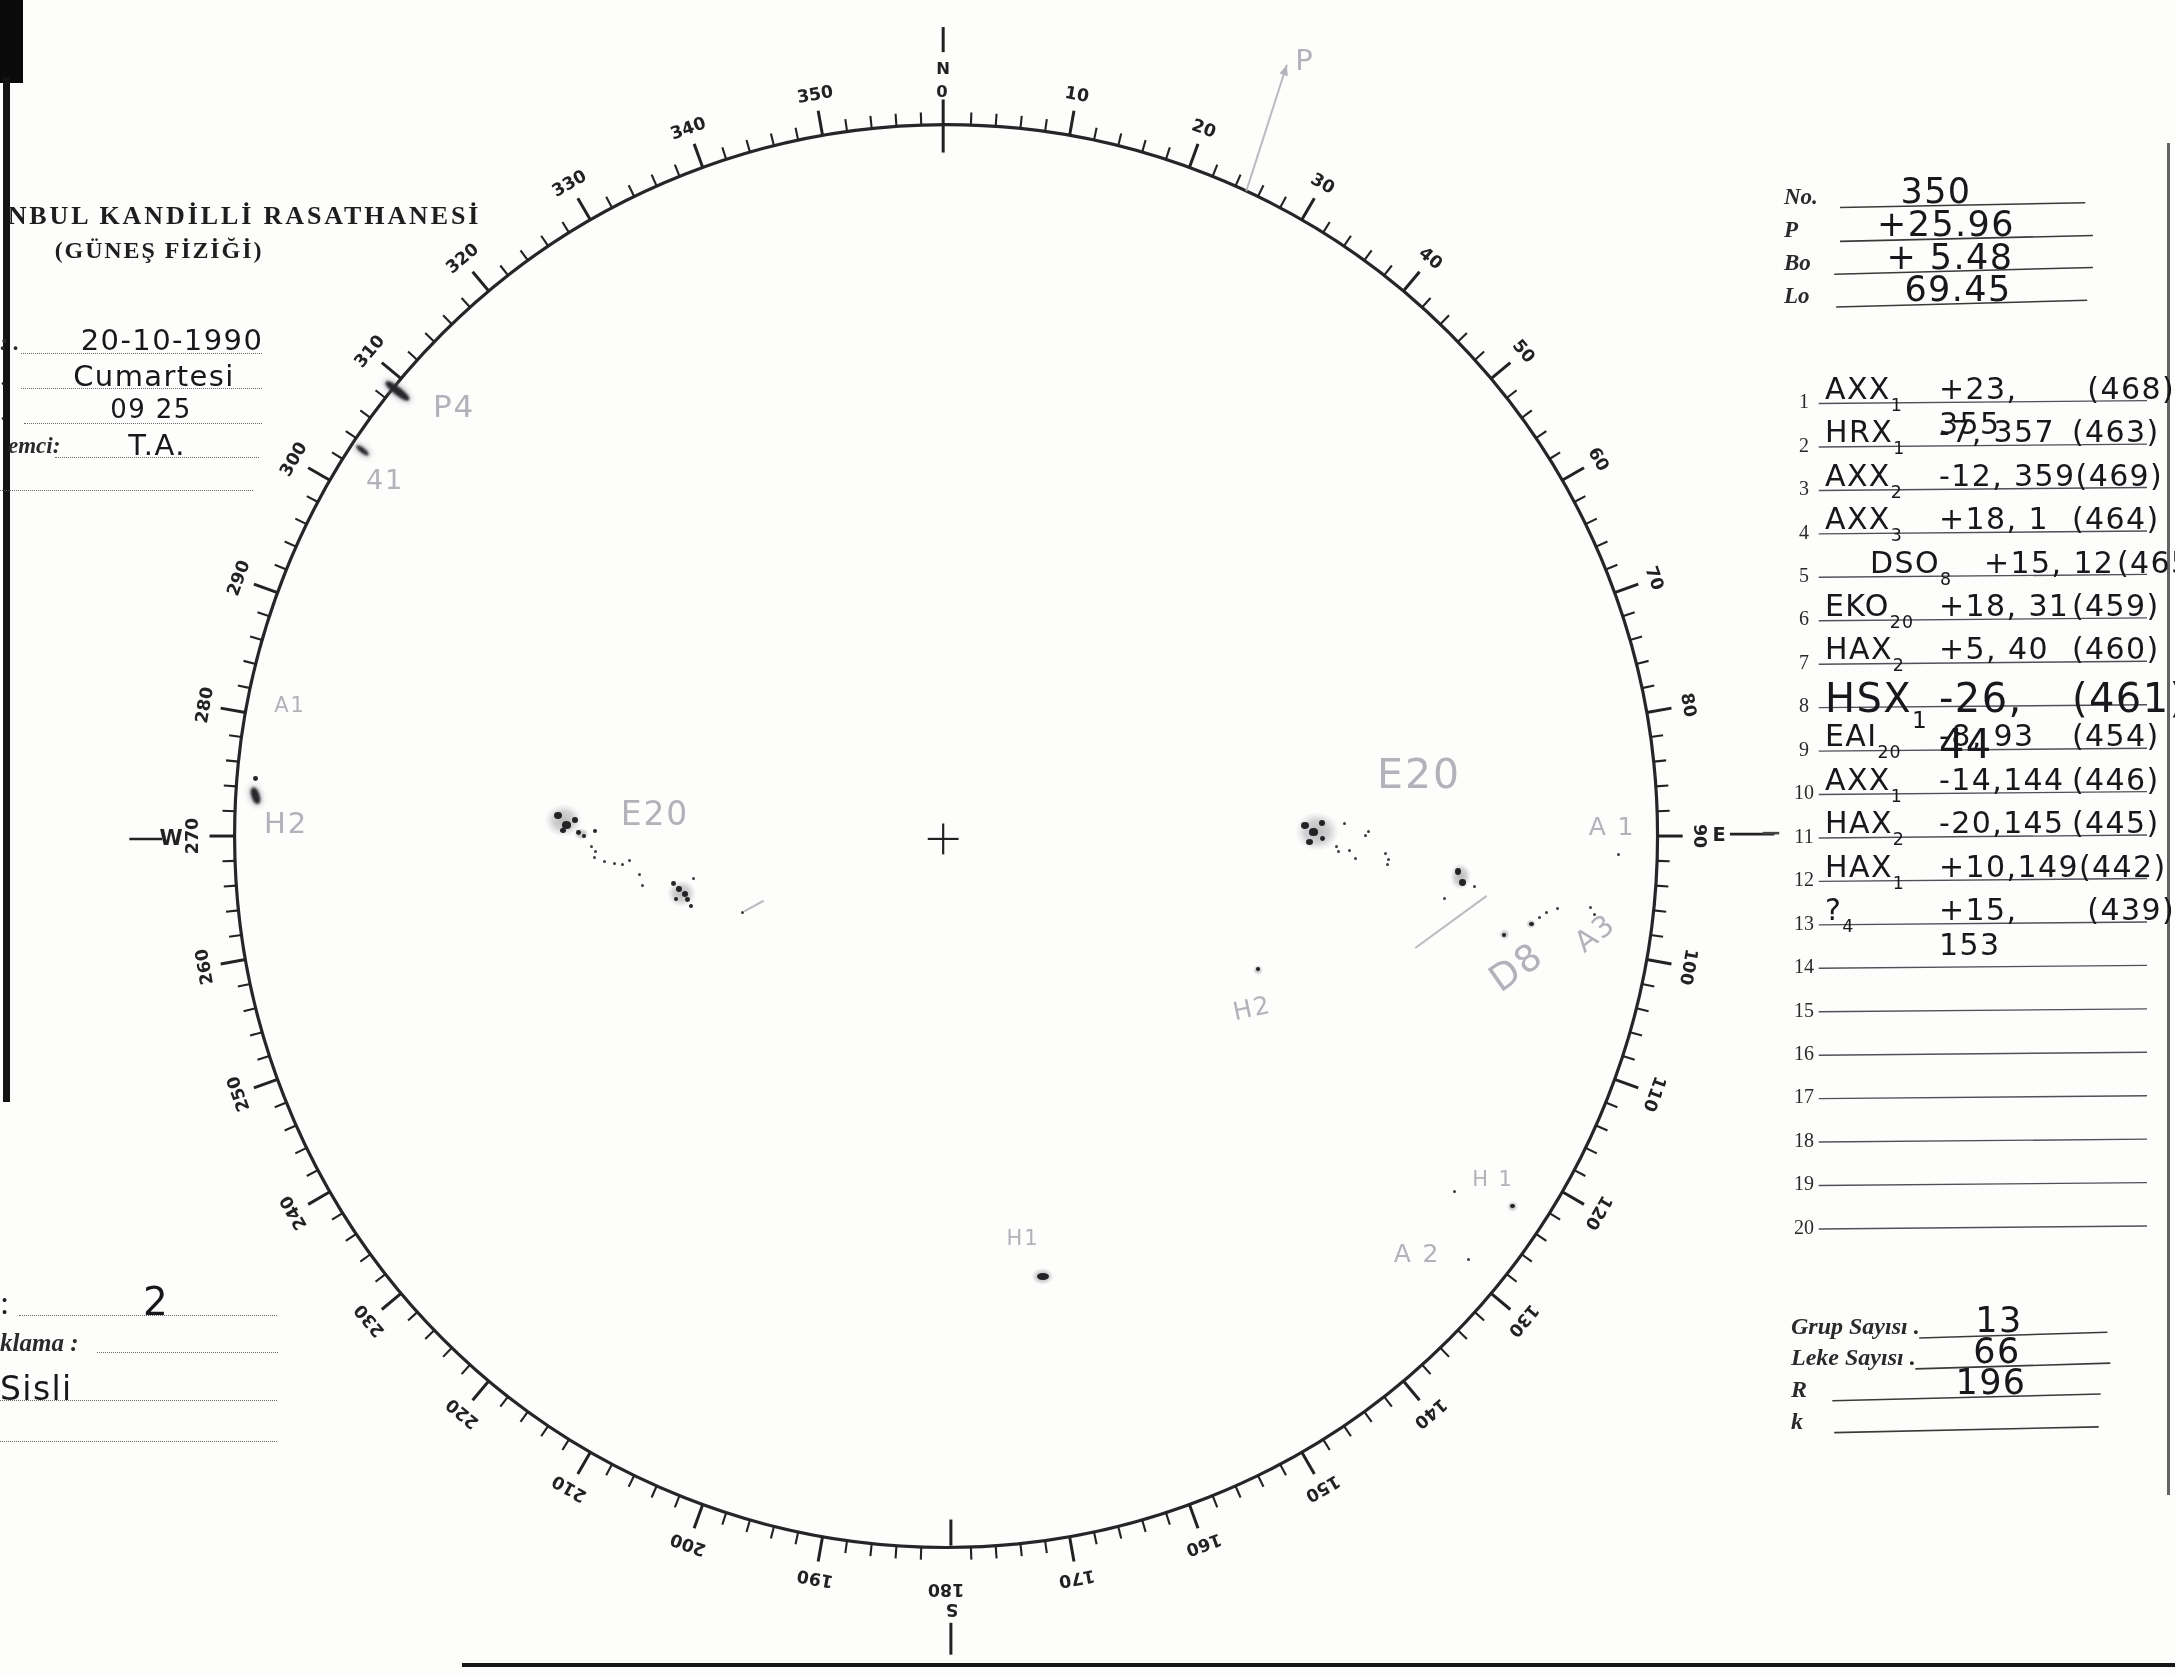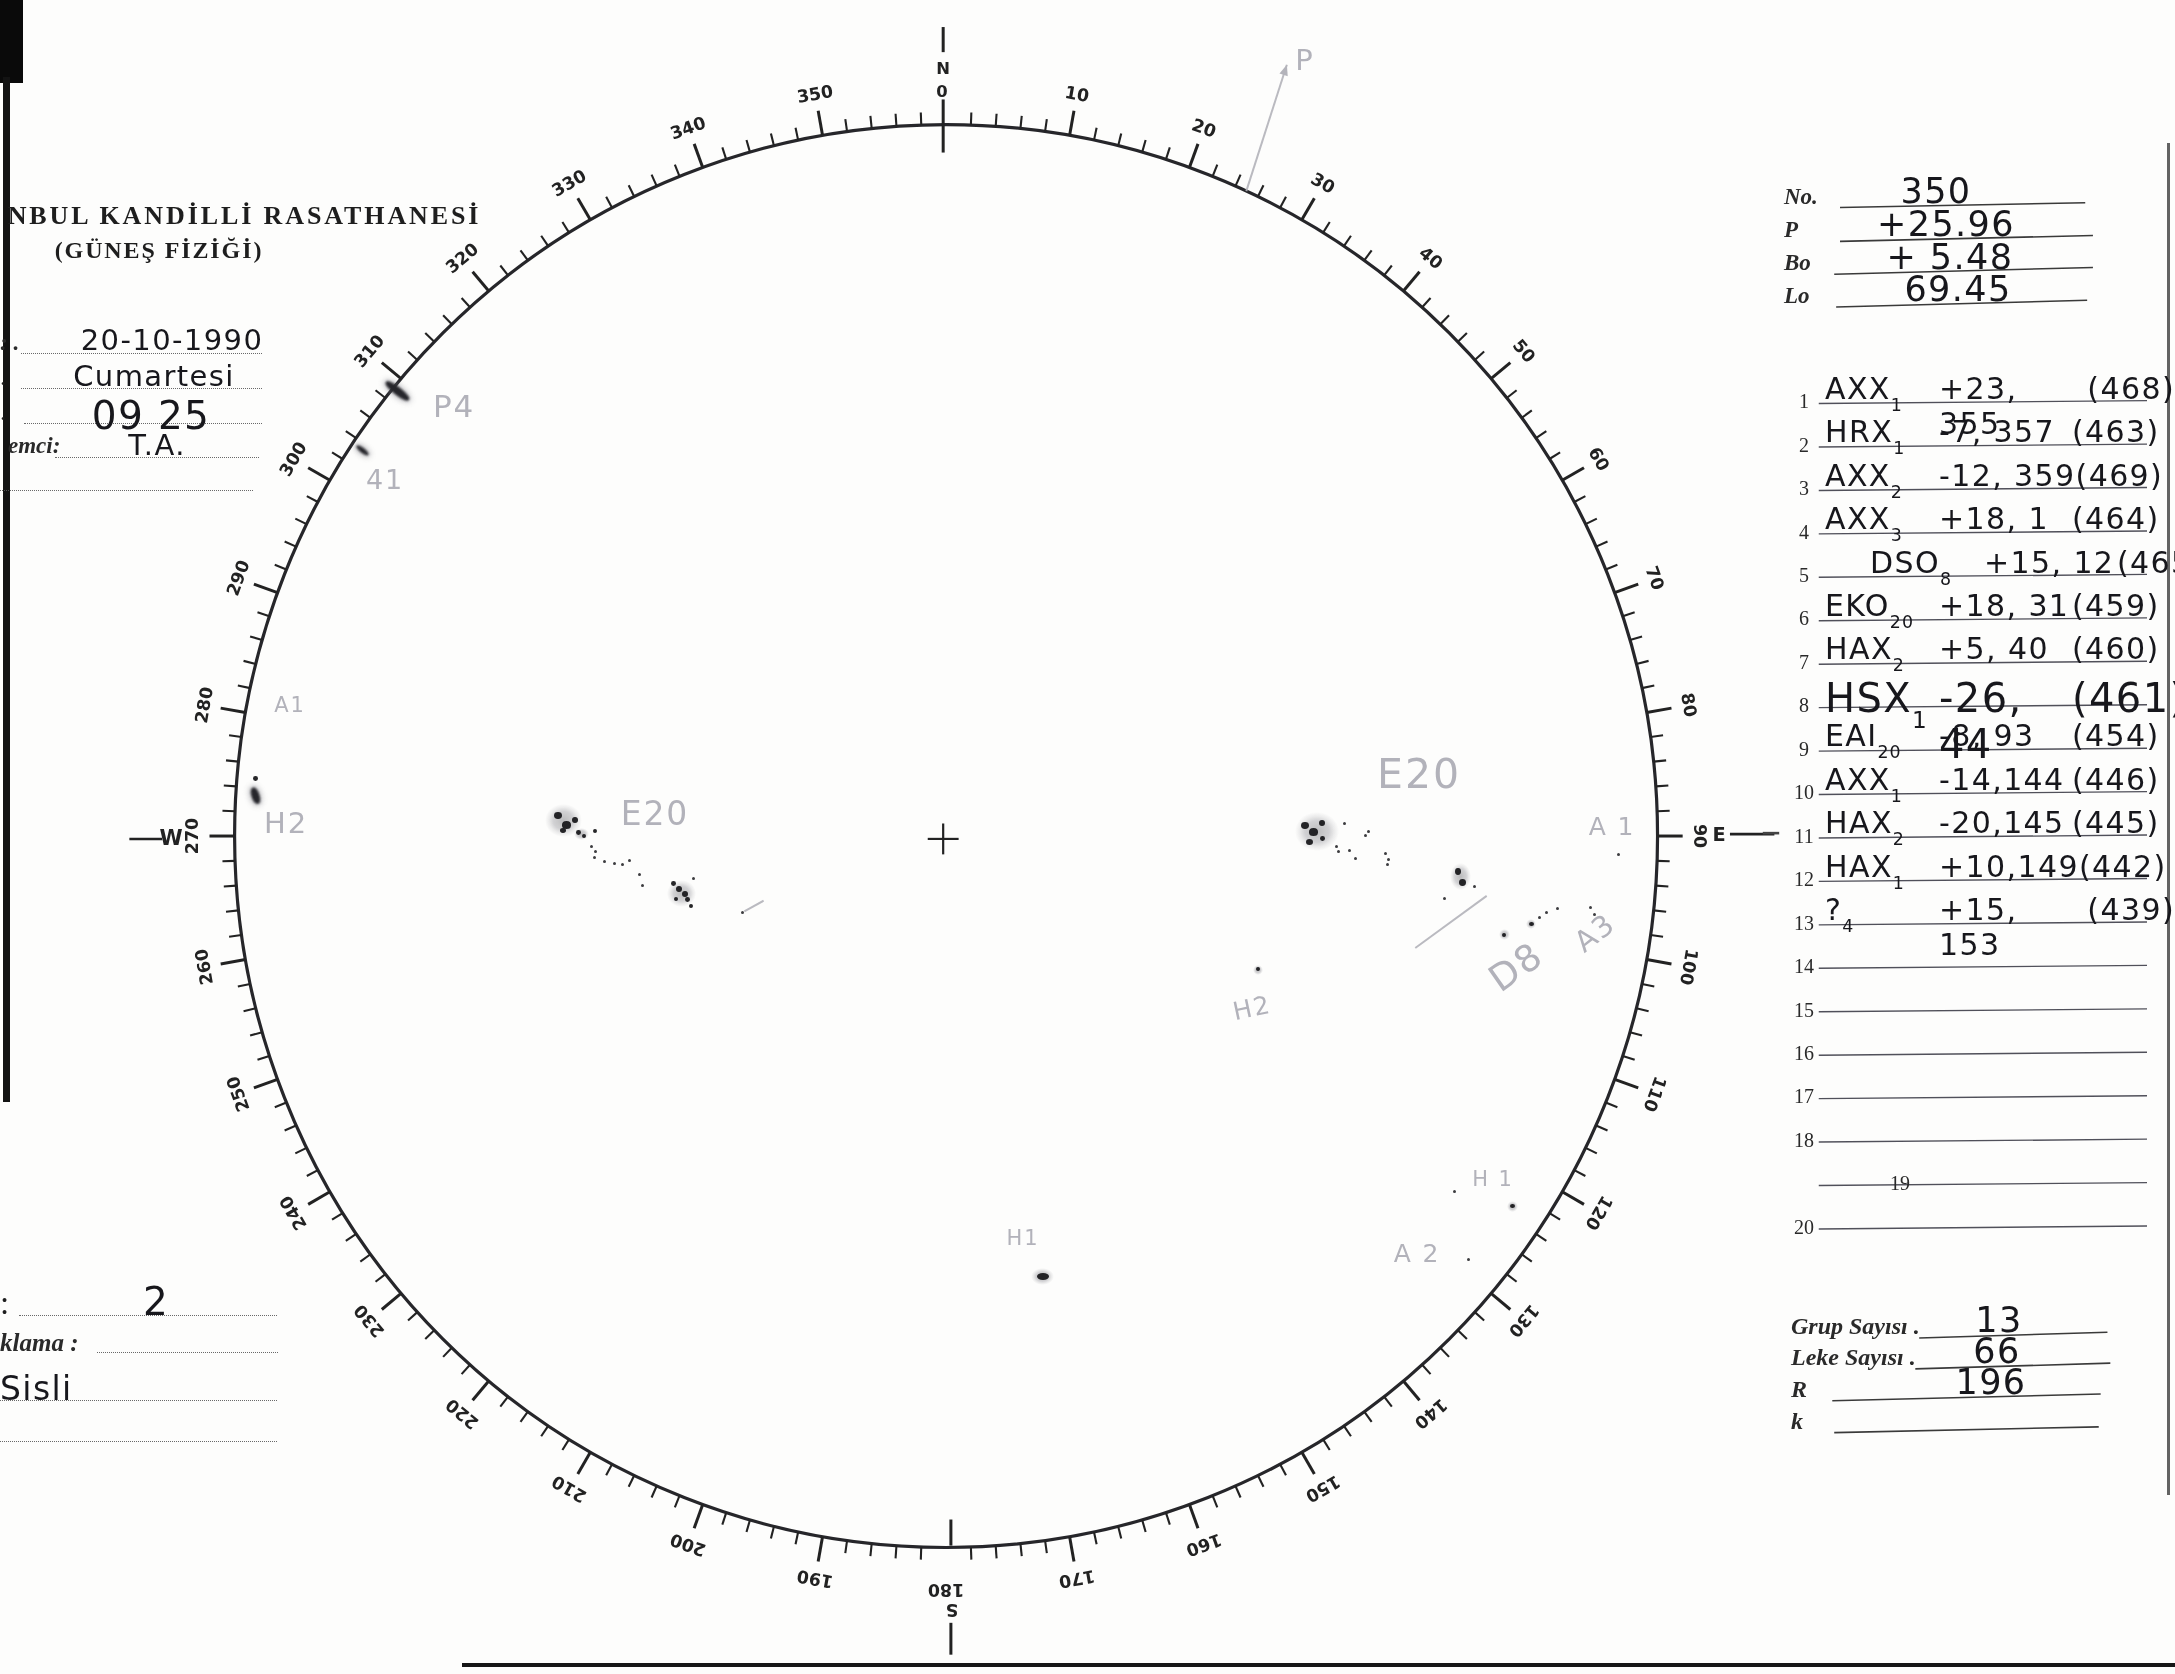--- a/index.html
+++ b/index.html
@@ -323,21 +323,21 @@
 
   <div id="obs-fields">
       <div class="abs form-label" style="left: 0px; top: 331px; font-size: 23px;">: .</div>
       <div class="dotted" style="left: 21px; width: 241px; top: 353px;"></div>
       <div class="abs hand" style="left: 160px; top: 326px; font-size: 29px; transform: translateX(-50%); margin-left: 12px;">20-10-1990</div>
       <div class="abs print-serif" style="left: 0px; top: 364px; font-size: 25px;">.</div>
       <div class="dotted" style="left: 21px; width: 241px; top: 388px;"></div>
       <div class="abs hand" style="left: 154px; top: 362px; font-size: 29px; transform: translateX(-50%);">Cumartesi</div>
       <div class="abs print-serif" style="left: 0px; top: 399px; font-size: 25px;">.</div>
       <div class="dotted" style="left: 24px; width: 238px; top: 423px;"></div>
-      <div class="abs hand" style="left: 151px; top: 396px; font-size: 39px; transform: translateX(-50%); text-align: right;">09 25</div>
+      <div class="abs hand" style="left: 151px; top: 396px; font-size: 26px; transform: translateX(-50%); text-align: right;">09 25</div>
       <div class="abs form-label" style="left: 0px; top: 434px; font-size: 23px; padding-left: 8px;">emci:</div>
       <div class="dotted" style="left: 55px; width: 204px; top: 457px;"></div>
       <div class="abs hand" style="left: 157px; top: 431px; font-size: 29px; transform: translateX(-50%);">T.A.</div>
       <div class="dotted" style="left: 0px; width: 253px; top: 490px;"></div>
     </div>
   <div id="ephemeris">
       <div class="abs form-label" style="left: 1784px; top: 185px; font-size: 23px;">No.</div>
       <div class="abs hand" style="left: 1936px; top: 174px; font-size: 35px; transform: translateX(-50%);">350</div>
       <div class="abs form-label" style="left: 1784px; top: 218px; font-size: 23px;">P</div>
       <div class="abs hand" style="left: 1946px; top: 207px; font-size: 35px; transform: translateX(-50%);">+25.96</div>
@@ -423,21 +423,21 @@
       <div class="g-entry hand" style="left: 1825px; top: 892px; font-size: 30px;">
         <span class="g-name"><span>?</span><span class="g-sub">4</span></span>
         <span class="g-rest">+15, 153</span>
         <span>(439)</span>
       </div>
       <div class="abs row-num" style="left: 1804px; top: 956px; font-size: 20px; transform: translateX(-50%);">14</div>
       <div class="abs row-num" style="left: 1804px; top: 1000px; font-size: 20px; transform: translateX(-50%);">15</div>
       <div class="abs row-num" style="left: 1804px; top: 1043px; font-size: 20px; transform: translateX(-50%);">16</div>
       <div class="abs row-num" style="left: 1804px; top: 1086px; font-size: 20px; transform: translateX(-50%);">17</div>
       <div class="abs row-num" style="left: 1804px; top: 1130px; font-size: 20px; transform: translateX(-50%);">18</div>
-      <div class="abs row-num" style="left: 1900px; top: 1173px; font-size: 20px; transform: translateX(-50%);">19</div>
+      <div class="abs row-num" style="left: 1804px; top: 1173px; font-size: 20px; transform: translateX(-50%);">19</div>
       <div class="abs row-num" style="left: 1804px; top: 1217px; font-size: 20px; transform: translateX(-50%);">20</div>
     </div>
   <div id="totals">
       <div class="abs form-label" style="left: 1791px; top: 1314px; font-size: 24px;">Grup Sayısı .</div>
       <div class="abs hand" style="left: 1999px; top: 1303px; font-size: 35px; transform: translateX(-50%);">13</div>
       <div class="abs form-label" style="left: 1791px; top: 1345px; font-size: 24px;">Leke Sayısı .</div>
       <div class="abs hand" style="left: 1997px; top: 1334px; font-size: 35px; transform: translateX(-50%);">66</div>
       <div class="abs form-label" style="left: 1791px; top: 1377px; font-size: 24px;">R</div>
       <div class="abs hand" style="left: 1991px; top: 1365px; font-size: 35px; transform: translateX(-50%);">196</div>
       <div class="abs form-label" style="left: 1791px; top: 1409px; font-size: 24px;">k</div>

